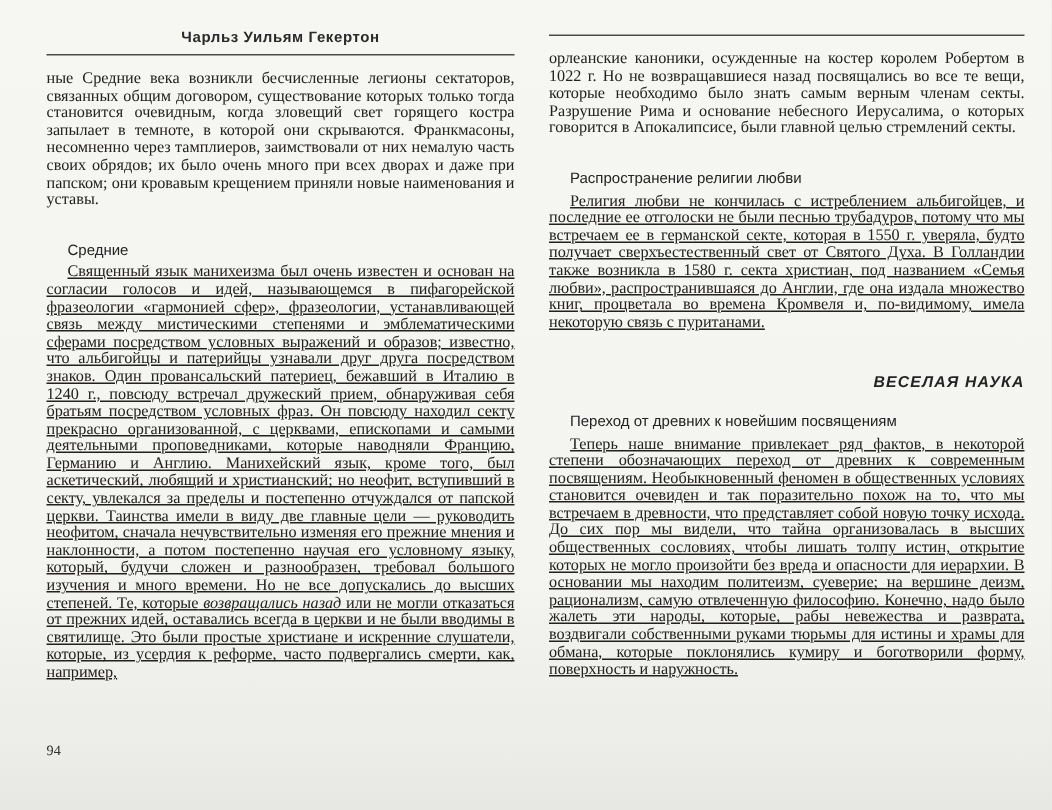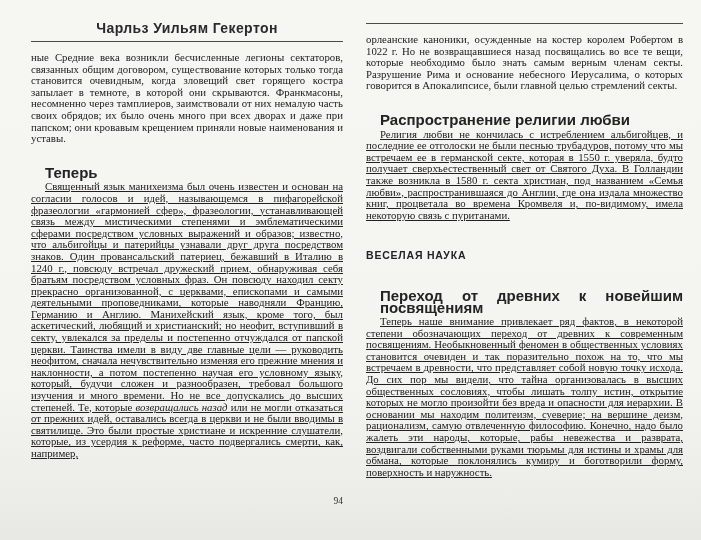--- a/index.html
+++ b/index.html
@@ -20,21 +20,21 @@
     position: absolute;
     top: 18px;
     height: 504px;
   }
   .page-left  { left: 31px;  width: 312px; }
   .page-right { left: 366px; width: 317px; }
   .running-head {
     text-align: center;
     font-family: "Liberation Sans", sans-serif;
     font-weight: bold;
-    font-size: 14px;
+    font-size: 10px;
     letter-spacing: 0.4px;
     color: #2a2a2a;
     padding-top: 2px;
   }
   .head-rule {
     border: none;
     border-top: 1px solid #4a4a48;
     margin-top: 5px;
     height: 0;
   }
@@ -42,60 +42,61 @@
     margin-top: 10px;
     font-size: 10.8px;
     line-height: 11.6px;
     text-align: justify;
     color: #222120;
   }
   .para { text-indent: 0; }
   .para.indent { text-indent: 14px; text-decoration: underline; }
   .section-heading {
     font-family: "Liberation Sans", sans-serif;
-    font-weight: bold;
-    font-size: 15px;
+    font-weight: normal;
+    font-size: 10px;
     margin-top: 22px;
     margin-bottom: 3px;
     padding-left: 14px;
     color: #232323;
   }
   .chapter-heading {
     font-family: "Liberation Sans", sans-serif;
     font-weight: bold;
     font-size: 10.5px;
     letter-spacing: 0.8px;
-    text-align: left;
+    text-align: right;
     margin-top: 29px;
-    margin-bottom: 28px;
+    margin-bottom: 14px;
     padding-left: 0;
     color: #232323;
+    font-style: italic;
   }
   .ital { font-style: italic; }
   .folio {
     position: absolute;
     bottom: 16px;
     left: 0;
     width: 100%;
-    text-align: right;
+    text-align: left;
     font-size: 9.5px;
     color: #33322f;
   }
 </style>
 </head>
 <body>
 
 <div class="spread">
 
   <div class="page page-left">
     <div class="running-head">Чарльз Уильям Гекертон</div>
     <hr class="head-rule">
     <div class="page-body">
       <p class="para">ные Средние века возникли бесчисленные легионы сектаторов, связанных общим договором, существование которых только тогда становится очевидным, когда зловещий свет горящего костра запылает в темноте, в которой они скрываются. Франкмасоны, несомненно через тамплиеров, заимствовали от них немалую часть своих обрядов; их было очень много при всех дворах и даже при папском; они кровавым крещением приняли новые наименования и уставы.</p>
-      <div class="section-heading">Теперь</div>
+      <div class="section-heading">Средние</div>
       <p class="para indent"><span>Священный язык манихеизма был очень известен и основан на согласии голосов и идей, называющемся в пифагорейской фразеологии «гармонией сфер», фразеологии, устанавливающей связь между мистическими степенями и эмблематическими сферами посредством условных выражений и образов; известно, что альбигойцы и патерийцы узнавали друг друга посредством знаков. Один провансальский патериец, бежавший в Италию в 1240 г., повсюду встречал дружеский прием, обнаруживая себя братьям посредством условных фраз. Он повсюду находил секту прекрасно организованной, с церквами, епископами и самыми деятельными проповедниками, которые наводняли Францию, Германию и Англию. Манихейский язык, кроме того, был аскетический, любящий и христианский; но неофит, вступивший в секту, увлекался за пределы и постепенно отчуждался от папской церкви. Таинства имели в виду две главные цели — руководить неофитом, сначала нечувствительно изменяя его прежние мнения и наклонности, а потом постепенно научая его условному языку, который, будучи сложен и разнообразен, требовал большого изучения и много времени. Но не все допускались до высших степеней. Те, которые</span><span class="ital"> возвращались назад </span><span>или не могли отказаться от прежних идей, оставались всегда в церкви и не были вводимы в святилище. Это были простые христиане и искренние слушатели, которые, из усердия к реформе, часто подвергались смерти, как, например,</span></p>
     </div>
     <div class="folio">94</div>
   </div>
 
   <div class="page page-right">
     <hr class="head-rule">
     <div class="page-body">
       <p class="para">орлеанские каноники, осужденные на костер королем Робертом в 1022 г. Но не возвращавшиеся назад посвящались во все те вещи, которые необходимо было знать самым верным членам секты. Разрушение Рима и основание небесного Иерусалима, о которых говорится в Апокалипсисе, были главной целью стремлений секты.</p>
       <div class="section-heading">Распространение религии любви</div>

